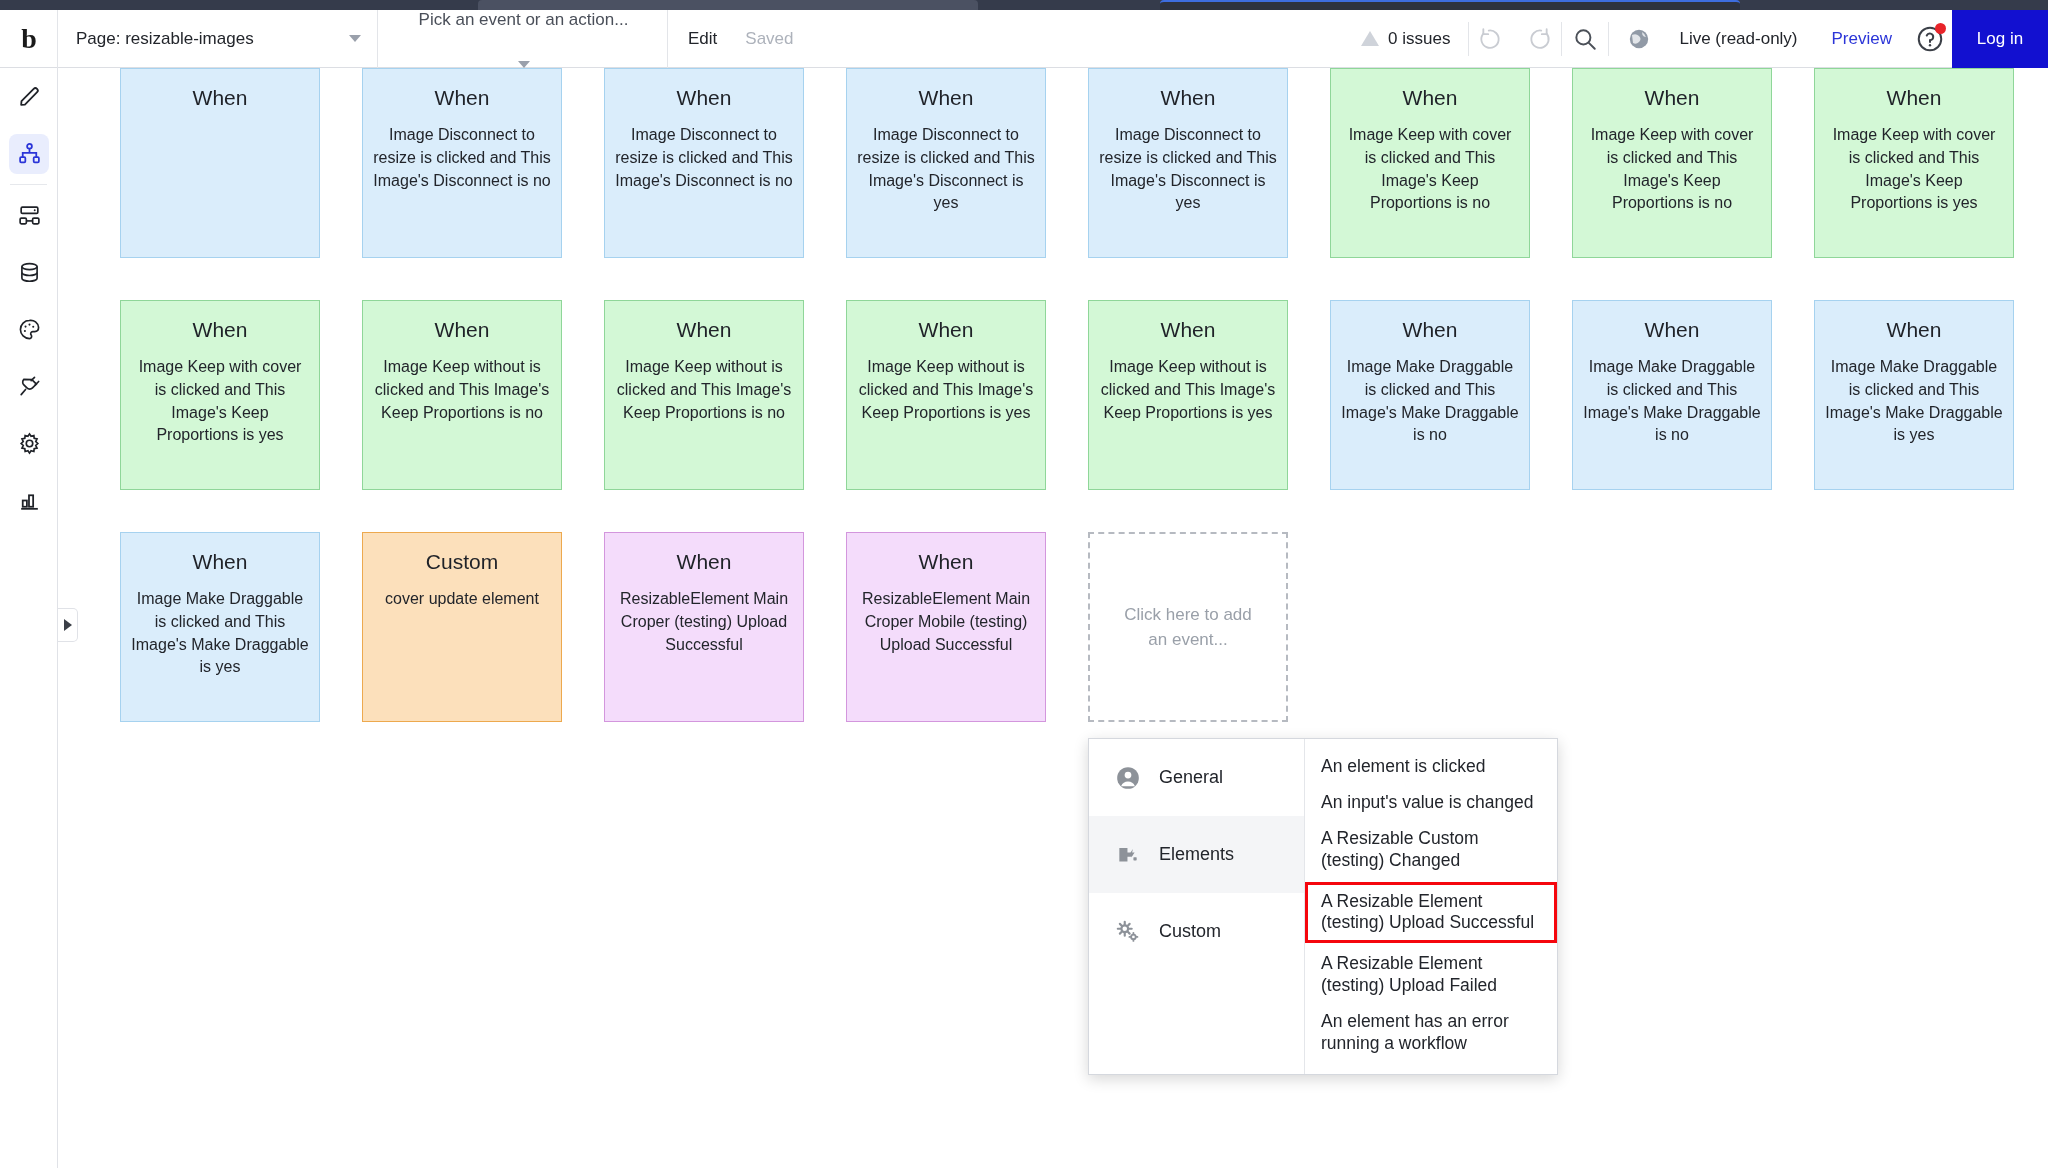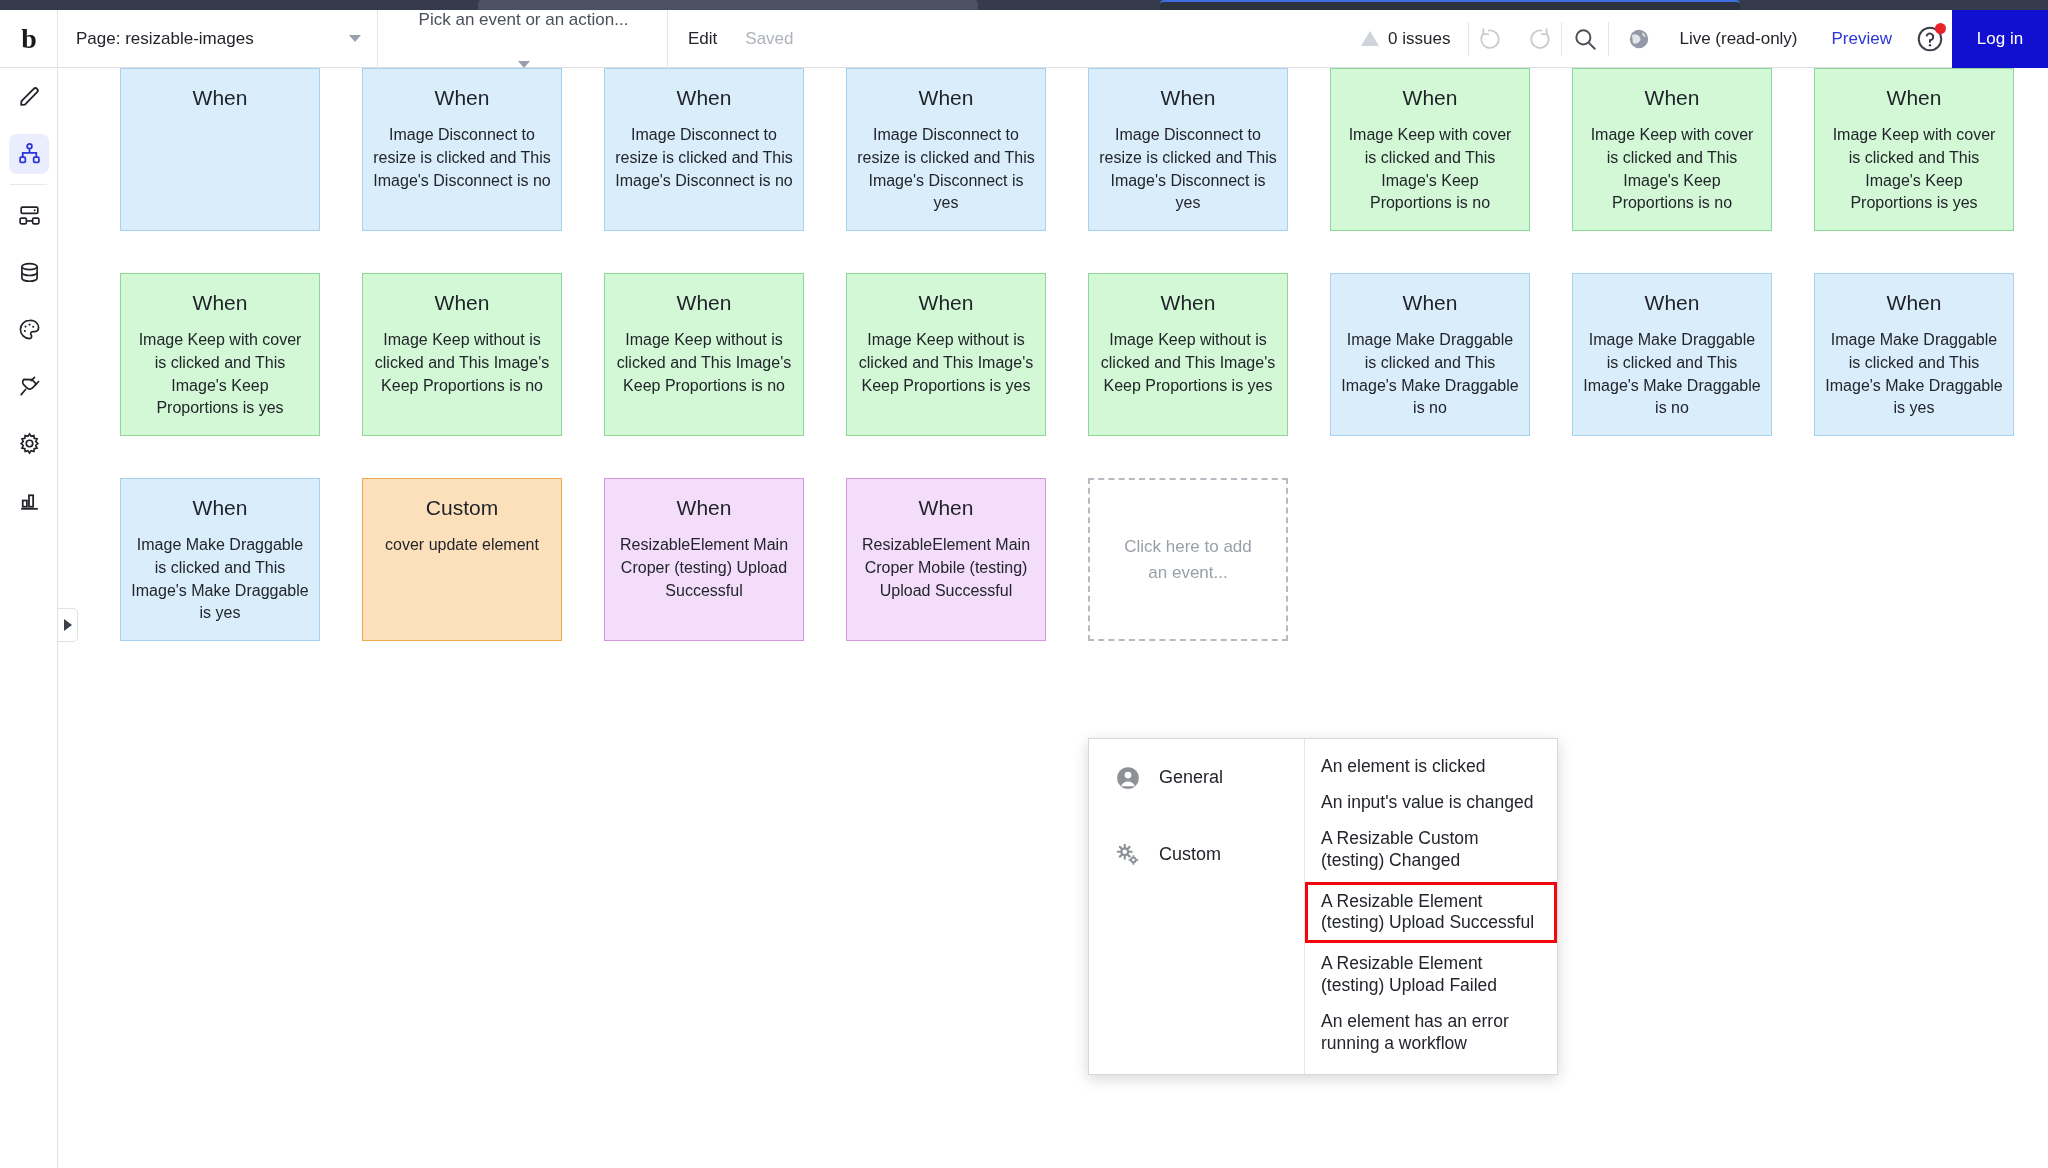--- a/index.html
+++ b/index.html
@@ -120,21 +120,21 @@
     background: #ffffff; overflow: hidden;
   }
   .grid {
     position: absolute; top: 0; left: 62px;
     display: grid;
     grid-template-columns: repeat(8, 200px);
     column-gap: 42px;
     row-gap: 42px;
   }
   .card {
-    width: 200px; height: 163px; padding: 16px 10px 0;
+    width: 200px; height: 190px; padding: 16px 10px 0;
     text-align: center; border: 1px solid; cursor: pointer;
   }
   .card .title {
     font-size: 21px; color: #1f2228; line-height: 1.25; margin-bottom: 13px;
   }
   .card .body {
     font-size: 16px; color: #22252b; line-height: 1.42;
   }
   .card.blue   { background: #daedfb; border-color: #a6d2ef; }
   .card.green  { background: #d3f8d6; border-color: #8fd699; }
@@ -436,20 +436,30 @@
       <div class="dd-cat">
         <span>
           <svg class="cat-icon" viewBox="0 0 24 24">
             <circle cx="12" cy="12" r="10" fill="#8d9299"></circle>
             <circle cx="12" cy="9.3" r="3.1" fill="#fff"></circle>
             <path d="M5.6 19.5 A7 7 0 0 1 18.4 19.5 Z" fill="#fff"></path>
           </svg>
         </span>
         <span>General</span>
       </div>
+      <div class="dd-cat selected">
+        <span>
+          <svg class="cat-icon" viewBox="0 0 24 24">
+            <path d="M4 5.5h7.5v4.2h2.6a2 2 0 1 1 0 4h-2.6V18H4Z" fill="#8d9299"></path>
+            <path d="M16.5 6.4 13.6 10.8h2.2l-.8 3.6 3.1-4.6h-2.3Z" fill="#8d9299"></path>
+            <rect x="17" y="14" width="3" height="3" rx="0.6" fill="#8d9299"></rect>
+          </svg>
+        </span>
+        <span>Elements</span>
+      </div>
       <div class="dd-cat">
         <span>
           <svg class="cat-icon" viewBox="0 0 24 24">
             <circle cx="9" cy="9" r="3.1" fill="none" stroke="#8d9299" stroke-width="2"></circle>
             <path d="M9 2.6 9 5 M9 13 9 15.4 M2.6 9 5 9 M13 9 15.4 9 M4.5 4.5 6.2 6.2 M11.8 11.8 13.5 13.5 M13.5 4.5 11.8 6.2 M6.2 11.8 4.5 13.5" stroke="#8d9299" stroke-width="2" stroke-linecap="round"></path>
             <circle cx="17" cy="16.5" r="2.1" fill="none" stroke="#8d9299" stroke-width="1.7"></circle>
             <path d="M17 12.8 17 14.2 M17 18.8 17 20.2 M13.3 16.5 14.7 16.5 M19.3 16.5 20.7 16.5" stroke="#8d9299" stroke-width="1.7" stroke-linecap="round"></path>
           </svg>
         </span>
         <span>Custom</span>

